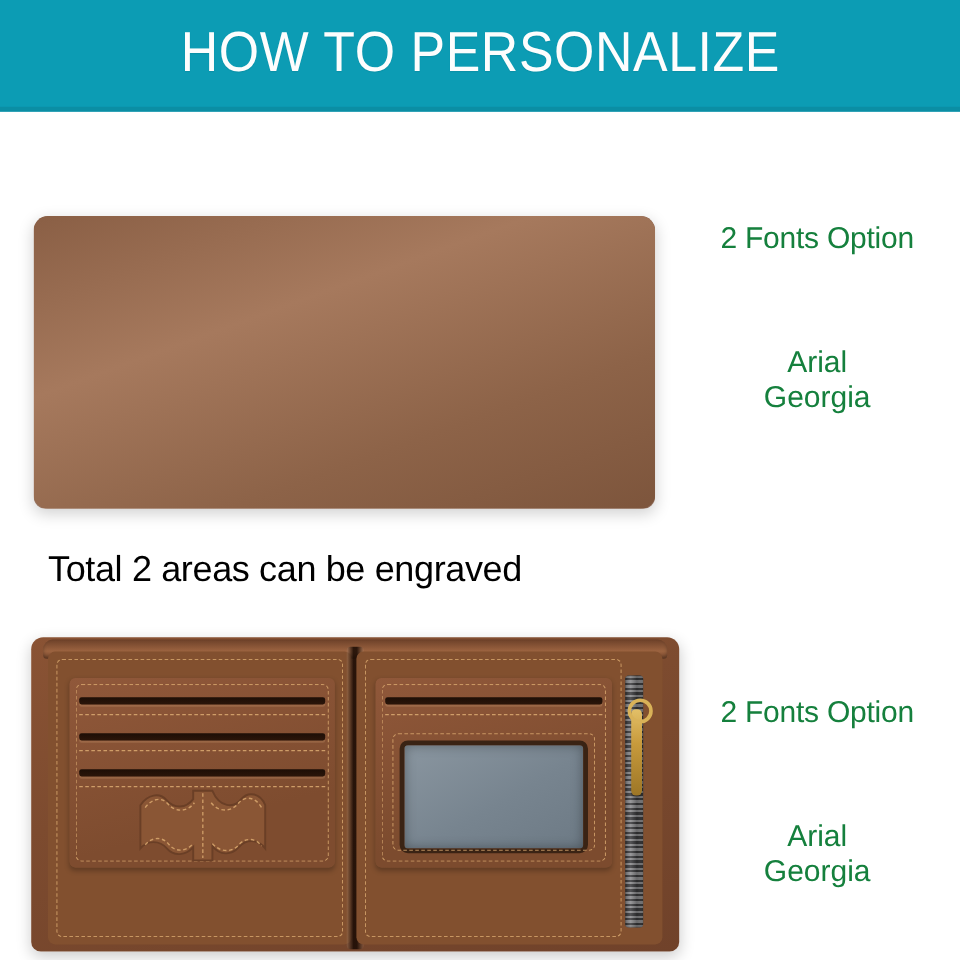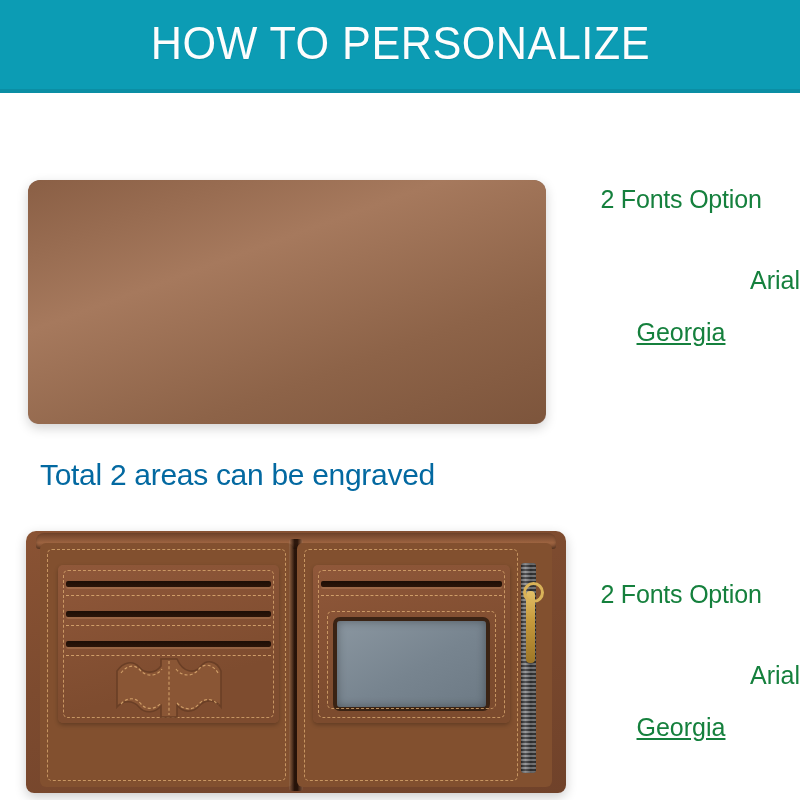--- a/index.html
+++ b/index.html
@@ -290,31 +290,31 @@
   .fonts-heading {
     font-size: 25px;
     font-weight: 400;
     letter-spacing: -0.2px;
     white-space: nowrap;
   }
   .fonts-sample {
     font-size: 25px;
     font-weight: 400;
   }
-  .fonts-sample.first { margin-top: 52px; text-align: right; }
-  .fonts-sample.second { margin-top: 23px; text-decoration: underline; }
+  .fonts-sample.first { margin-top: 74px; }
+  .fonts-sample.second { margin-top: 0; }
 
   
   .caption {
     position: absolute;
     left: 40px;
     top: 458px;
     width: 510px;
     text-align: left;
-    color: #0369a1;
+    color: #000000;
     font-size: 30px;
     font-family: "Liberation Sans", sans-serif;
     letter-spacing: -0.3px;
     white-space: nowrap;
   }
 </style>
 </head>
 <body>
 
 <div class="banner">

